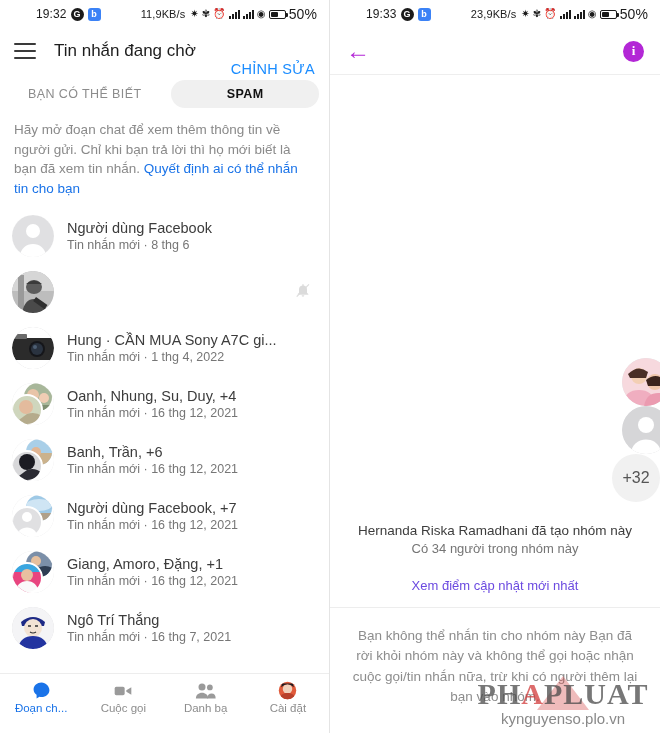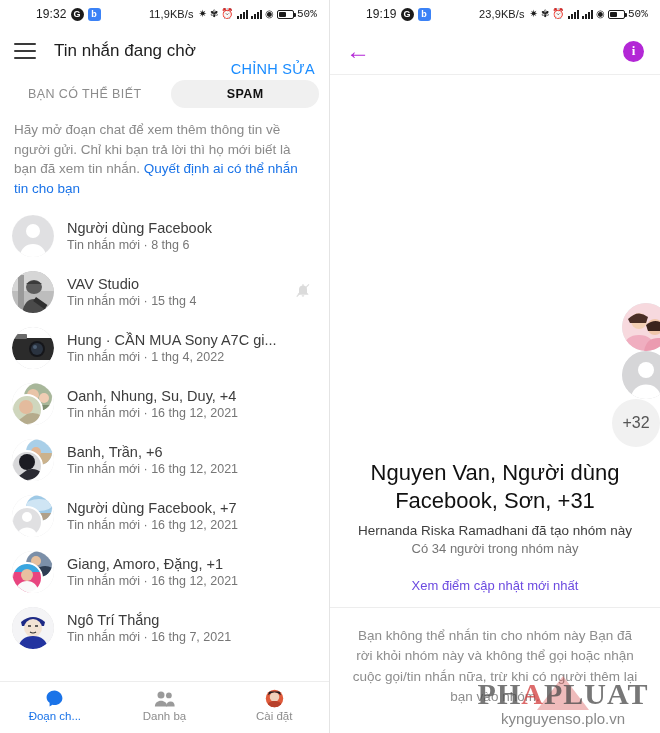--- a/index.html
+++ b/index.html
@@ -34,21 +34,21 @@
   .bars { display: inline-flex; align-items: flex-end; gap: 1px; height: 9px; }
   .bars i { width: 2px; background: #1b1b1b; display: block; }
   .bars i:nth-child(1){height:3px} .bars i:nth-child(2){height:5px}
   .bars i:nth-child(3){height:7px} .bars i:nth-child(4){height:9px}
   .batt {
     width: 17px; height: 9px; border: 1.3px solid #1b1b1b; border-radius: 2px;
     position: relative; display: inline-block;
   }
   .batt::after { content:""; position:absolute; right:-3px; top:2px; width:2px; height:4px; background:#1b1b1b; border-radius:0 1px 1px 0; }
   .batt i { position:absolute; left:1px; top:1px; bottom:1px; width:50%; background:#1b1b1b; border-radius:1px; display:block; }
-  .sb-pct { font-size: 11px; font-family: Liberation Mono, monospace; }
+  .sb-pct { font-size: 14px; }
 
   
   .lheader { height: 46px; display: flex; align-items: center; padding: 0 14px; }
   .hamburger { width: 22px; height: 16px; display:flex; flex-direction:column; justify-content:space-between; cursor:pointer; }
   .hamburger span { display:block; height:2px; background:#3a3a3a; border-radius:2px; }
   .lheader-title { font-size: 17px; color: #1d1d1d; margin-left: 18px; }
   .lheader-action { margin-left: auto; font-size: 14.5px; color: #1a8cff; letter-spacing: .3px; margin-top: 36px; }
 
   
   .tabs { display: flex; align-items: center; padding: 6px 10px 8px 14px; gap: 16px; }
@@ -64,21 +64,21 @@
   .row { display: flex; align-items: center; padding: 7px 12px; gap: 13px; position: relative; }
   .avatar { width: 42px; height: 42px; border-radius: 50%; flex: 0 0 42px; overflow:hidden; position: relative; background:#e3e3e5; }
   .avatar svg { display:block; width:100%; height:100%; }
   .rtext { min-width: 0; flex: 1; }
   .rname { font-size: 14.5px; color: #3c3c3c; white-space: nowrap; overflow: hidden; text-overflow: ellipsis; }
   .rsub { font-size: 12.5px; color: #767676; margin-top: 2px; }
   .mute { position: absolute; right: 18px; top: 50%; transform: translateY(-50%); opacity:.35; }
 
   
   .bottomnav {
-    position: absolute; left: 0; right: 0; bottom: 4px; height: 48px;
+    position: absolute; left: 0; right: 0; bottom: 12px; height: 48px;
     display: flex; align-items: center; background: #fff;
     border-top: 1px solid #ededed;
   }
   .navitem { flex: 1; display: flex; flex-direction: column; align-items: center; gap: 2px; position: relative; }
   .navlabel { font-size: 11.5px; color: #8d8d8d; white-space: nowrap; }
   .navitem.active .navlabel { color: #1a73e8; }
   .navicon { height: 18px; display: flex; align-items: center; justify-content: center; position: relative; }
   .dot { position:absolute; top:-1px; right:-6px; width:7px; height:7px; border-radius:50%; background:#f02849; }
 
   
@@ -189,24 +189,20 @@
                 <rect width="42" height="42" fill="#bdbdbd"></rect>
                 <rect x="0" y="0" width="42" height="20" fill="#d6d6d6"></rect>
                 <rect x="6" y="4" width="6" height="34" fill="#9a9a9a"></rect>
                 <ellipse cx="22" cy="16" rx="8" ry="7" fill="#5c5c5c"></ellipse>
                 <path d="M14 13q8-7 16 0" fill="#3a3a3a"></path>
                 <path d="M10 42c2-10 6-14 12-14s11 4 13 14z" fill="#4a4a4a"></path>
                 <rect x="24" y="26" width="14" height="5" transform="rotate(35 24 26)" fill="#2f2f2f"></rect>
               </g>
             </svg>
         </div>
-        <div class="rtext">
-          <div class="rname">VAV Studio</div>
-          <div class="rsub">Tin nhắn mới · 15 thg 4</div>
-        </div>
         <span class="mute">
           <svg width="16" height="16" viewBox="0 0 24 24" fill="#9a9a9a">
               <path d="M12 22a2 2 0 0 0 2-2h-4a2 2 0 0 0 2 2zm6-6V11a6 6 0 0 0-5-5.9V4a1 1 0 1 0-2 0v1.1A6 6 0 0 0 6 11v5l-2 2v1h16v-1l-2-2z"></path>
               <rect x="2" y="20.5" width="26" height="1.8" transform="rotate(-45 3 21)" fill="#9a9a9a"></rect>
             </svg>
         </span>
       </div>
 
       <div class="row">
         <div class="avatar">
@@ -387,20 +383,29 @@
       <div class="navitem active">
         <div class="navicon">
           <svg width="19" height="19" viewBox="0 0 24 24" fill="#1a73e8">
               <path d="M12 2C6.5 2 2 5.9 2 10.7c0 2.7 1.5 5.1 3.8 6.7V22l3.6-2c.8.2 1.7.3 2.6.3 5.5 0 10-3.9 10-8.6S17.5 2 12 2z"></path>
             </svg>
         </div>
         <div class="navlabel">Đoạn ch...</div>
       </div>
       <div class="navitem">
         <div class="navicon">
+          <svg width="20" height="20" viewBox="0 0 24 24" fill="#9a9a9a">
+              <rect x="2" y="7" width="12" height="10" rx="2"></rect>
+              <path d="M16 11l6-3.5v9L16 13z"></path>
+            </svg>
+        </div>
+        <div class="navlabel">Cuộc gọi</div>
+      </div>
+      <div class="navitem">
+        <div class="navicon">
           <svg width="21" height="19" viewBox="0 0 24 20" fill="#9a9a9a">
               <circle cx="8" cy="6" r="4"></circle>
               <circle cx="17" cy="6.5" r="3.3"></circle>
               <path d="M1 19c0-4 3.2-6.5 7-6.5s7 2.5 7 6.5z"></path>
               <path d="M14 19c0-3.4 2-5.5 5-5.5s4.6 2.1 4.6 5.5z"></path>
             </svg>
         </div>
         <div class="navlabel">Danh bạ</div>
       </div>
       <div class="navitem">
@@ -421,21 +426,21 @@
         </div>
         <div class="navlabel">Cài đặt</div>
       </div>
     </div>
   </div>
 
   <div class="panel">
 
     <div class="statusbar">
       <div class="sb-left">
-        <span class="sb-time">19:19</span>
+        <span class="sb-time">19:33</span>
         <span class="sb-badge g">G</span>
         <span class="sb-badge b">b</span>
       </div>
       <div class="sb-right">
         <span class="sb-speed">23,9KB/s</span>
         <span class="sb-ico">✷</span>
         <span class="sb-ico">✾</span>
         <span class="sb-ico">⏰</span>
         <span class="bars">
             <i></i>
@@ -488,21 +493,20 @@
         <div class="ga">
           <svg viewBox="0 0 48 48">
               <circle cx="24" cy="24" r="24" fill="#d6d6d8"></circle>
               <circle cx="24" cy="19" r="8" fill="#fff"></circle>
               <path d="M9 48c0-9 7-14.5 15-14.5S39 39 39 48z" fill="#fff"></path>
             </svg>
         </div>
         <div class="ga plus">+32</div>
       </div>
 
-      <div class="gtitle">Nguyen Van, Người dùng Facebook, Sơn, +31</div>
       <div class="gsub1">Hernanda Riska Ramadhani đã tạo nhóm này</div>
       <div class="gsub2">Có 34 người trong nhóm này</div>
       <div class="glink">Xem điểm cập nhật mới nhất</div>
       <div class="divider"></div>
       <div class="gnotice">Bạn không thể nhắn tin cho nhóm này Bạn đã rời khỏi nhóm này và không thể gọi hoặc nhận cuộc gọi/tin nhắn nữa, trừ khi có người thêm lại bạn vào nhóm.</div>
     </div>
 
     <div class="watermark">
       <div class="wm-tri"></div>
       <div class="wm-main"><span>PH</span><span class="r">A</span><span>PLUAT</span></div>

